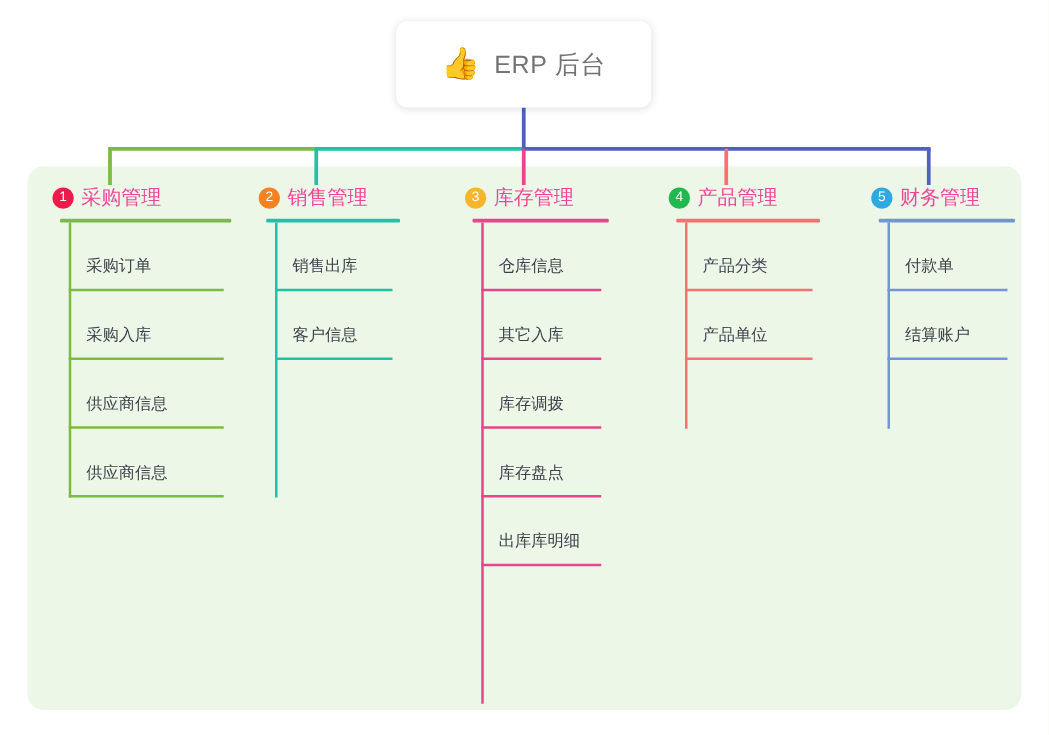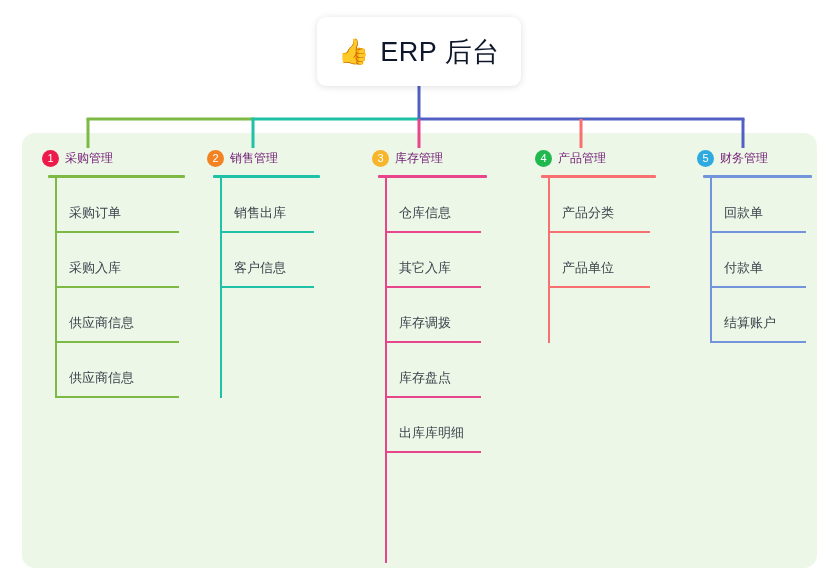--- a/index.html
+++ b/index.html
@@ -19,21 +19,21 @@
     width:204px;height:69px;
     background:#ffffff;
     border-radius:9px;
     box-shadow:0 1px 7px rgba(0,0,0,0.13);
     display:flex;align-items:center;justify-content:center;
     box-sizing:border-box;
   }
   .root-inner{display:flex;align-items:center;gap:11px;}
   .root-emoji{font-size:25px;line-height:1;display:block;}
   .root-title{
-    font-size:27px;color:#0f172a;letter-spacing:.5px;
+    font-size:20px;color:#737373;letter-spacing:.5px;
     white-space:nowrap;
   }
 
   
   .panel{
     position:absolute;
     left:22px;top:133px;
     width:795px;height:435px;
     background:#edf7e7;
     border-radius:13px;
@@ -50,21 +50,21 @@
     padding-left:7px;
     box-sizing:border-box;
   }
   .badge{
     width:17px;height:17px;border-radius:50%;
     color:#ffffff;font-size:11px;line-height:17px;
     text-align:center;flex:none;
     font-family:"Liberation Sans",sans-serif;
   }
   .branch-title{
-    font-size:12px;color:#701a75;white-space:nowrap;
+    font-size:16px;color:#ec4899;white-space:nowrap;
   }
   .head-rule{
     height:3px;margin-top:5px;border-radius:1px;
   }
 
   
   .leaves{position:relative;margin-top:0;}
   .spine{
     position:absolute;left:20px;top:0;width:2px;
   }
@@ -205,24 +205,20 @@
       </div>
       <div class="branch" style="left: 690px; width: 122px;">
         <div class="branch-head">
           <span class="badge" style="background: rgb(46, 170, 224);">5</span>
           <span class="branch-title">财务管理</span>
         </div>
         <div class="head-rule" style="background: rgb(115, 148, 218); margin-left: 13px; width: 109px;"></div>
         <div class="leaves">
           <div class="spine" style="background: rgb(115, 148, 218); height: 165px;"></div>
           <div class="leaf">
-            <span class="leaf-label">回款单</span>
-            <div class="leaf-rule" style="background: rgb(115, 148, 218); width: 96px;"></div>
-          </div>
-          <div class="leaf">
             <span class="leaf-label">付款单</span>
             <div class="leaf-rule" style="background: rgb(115, 148, 218); width: 96px;"></div>
           </div>
           <div class="leaf">
             <span class="leaf-label">结算账户</span>
             <div class="leaf-rule" style="background: rgb(115, 148, 218); width: 96px;"></div>
           </div>
         </div>
       </div>
     </div>

